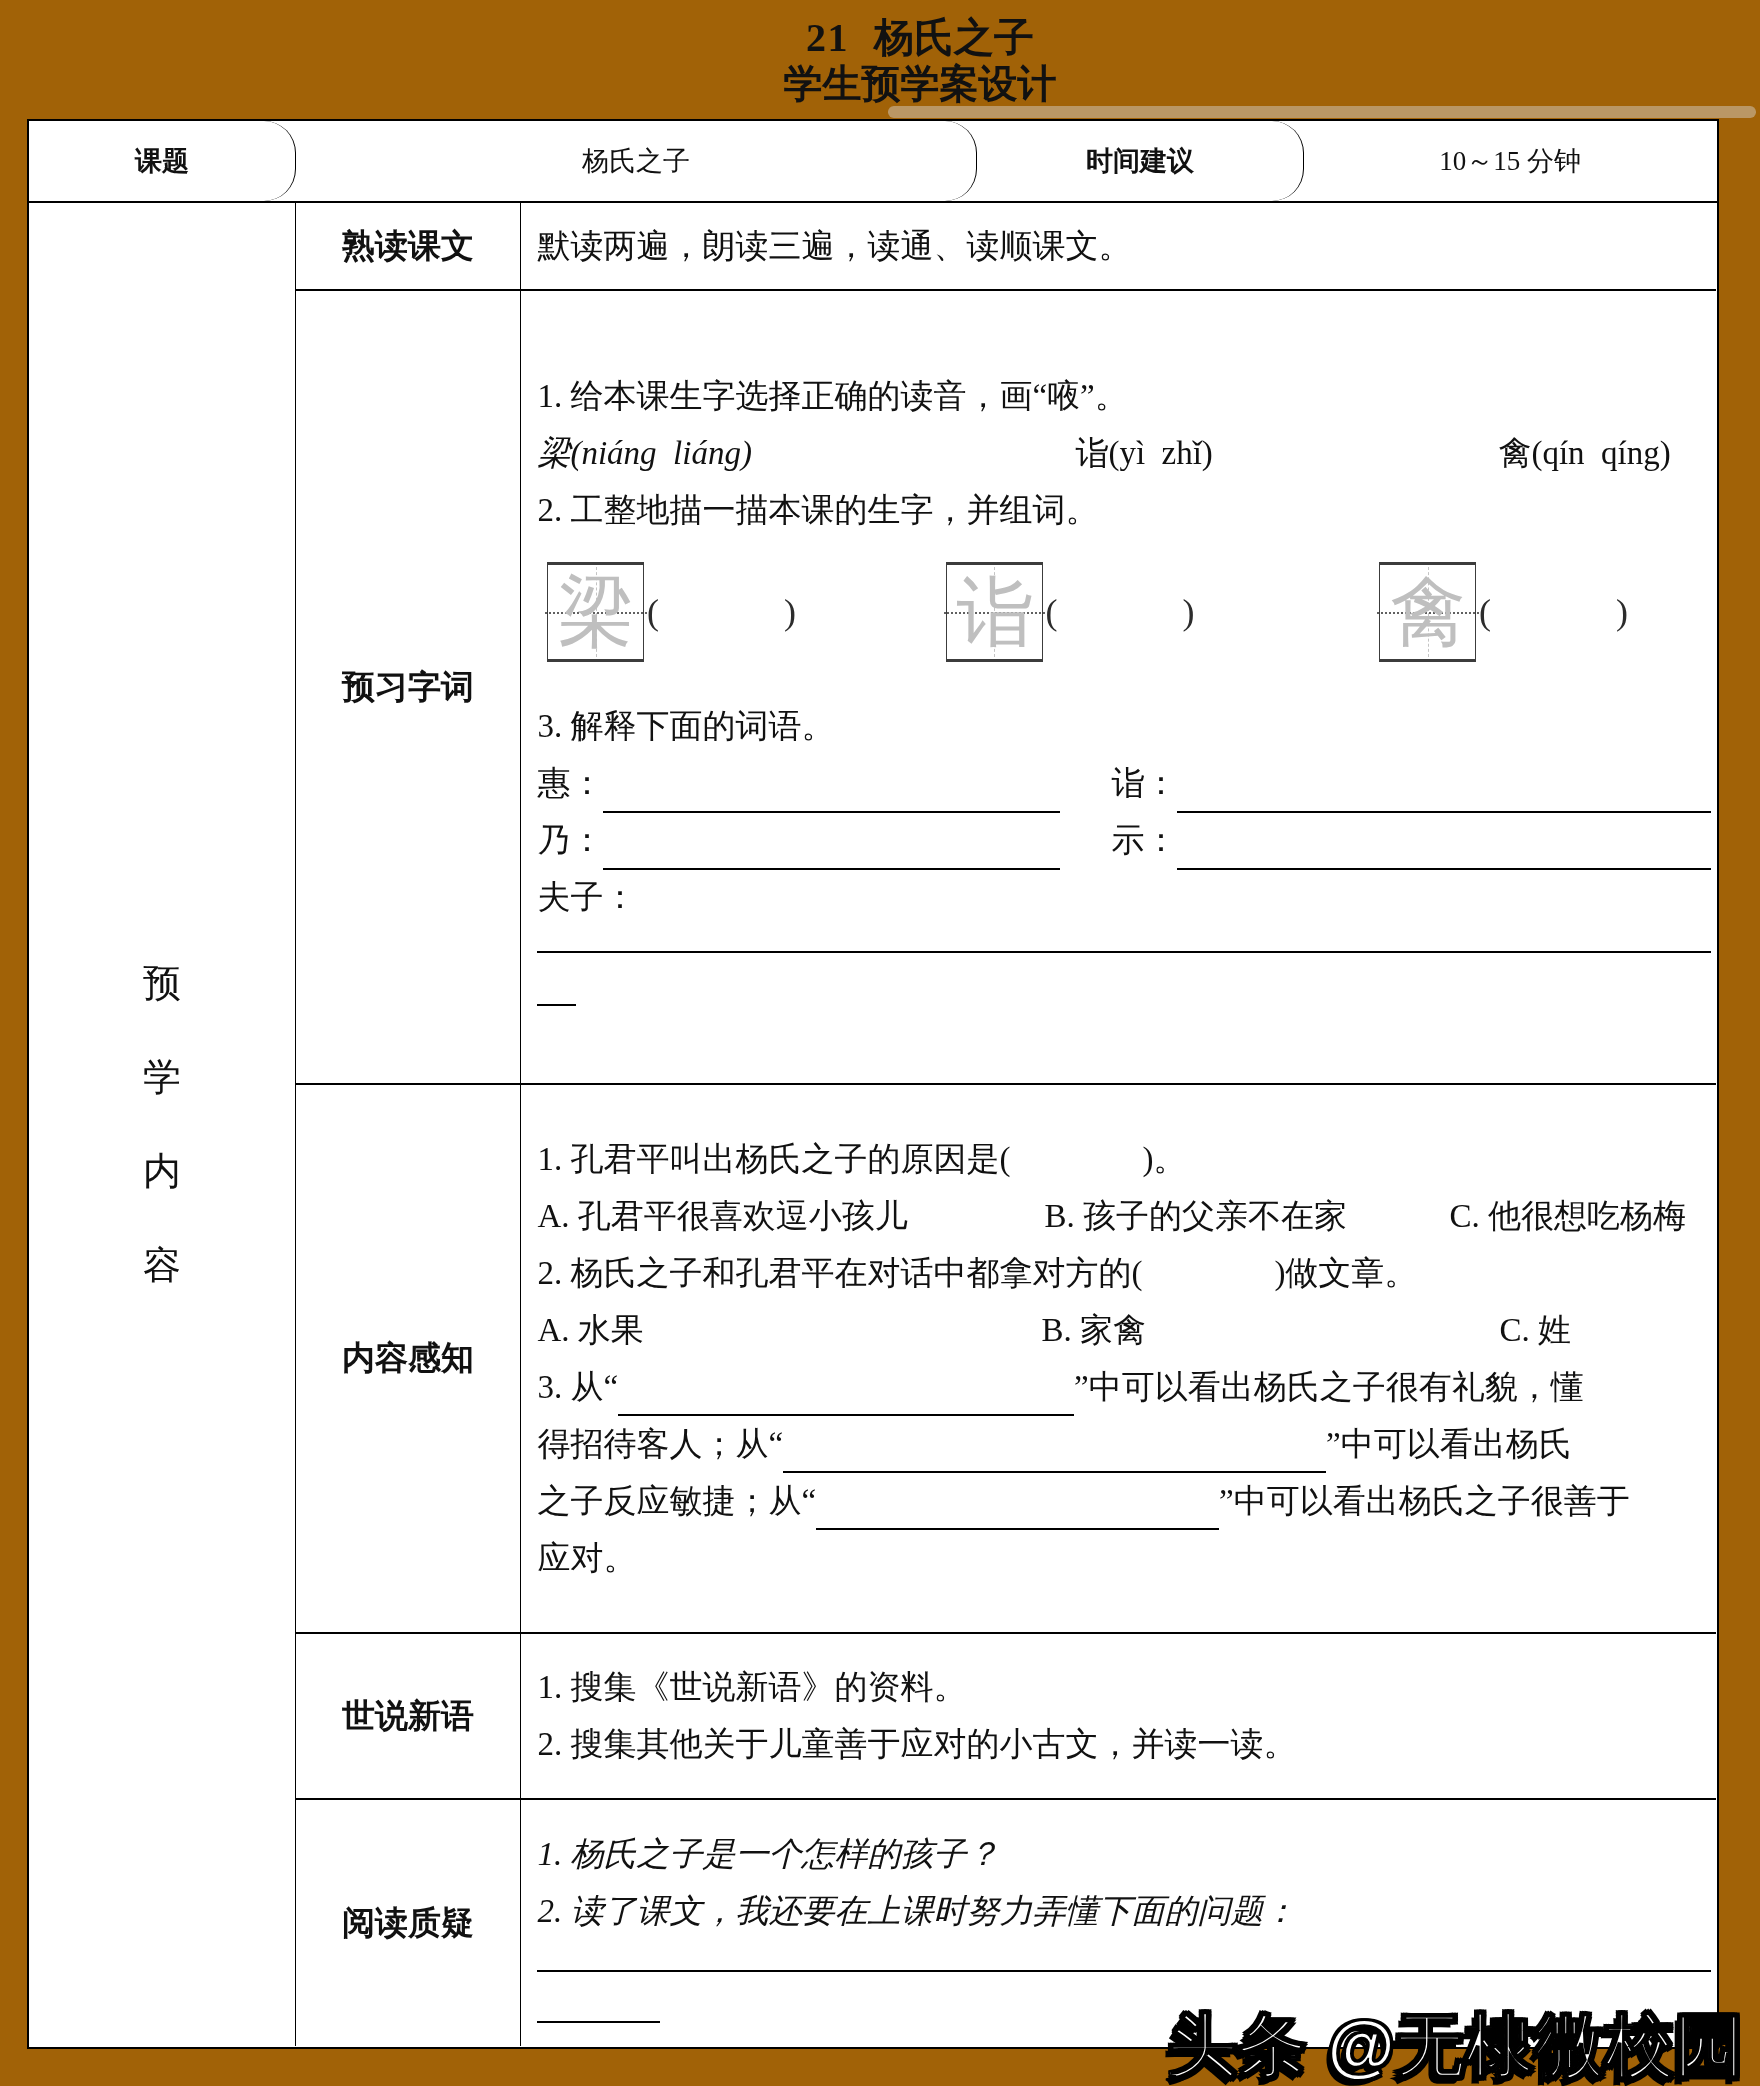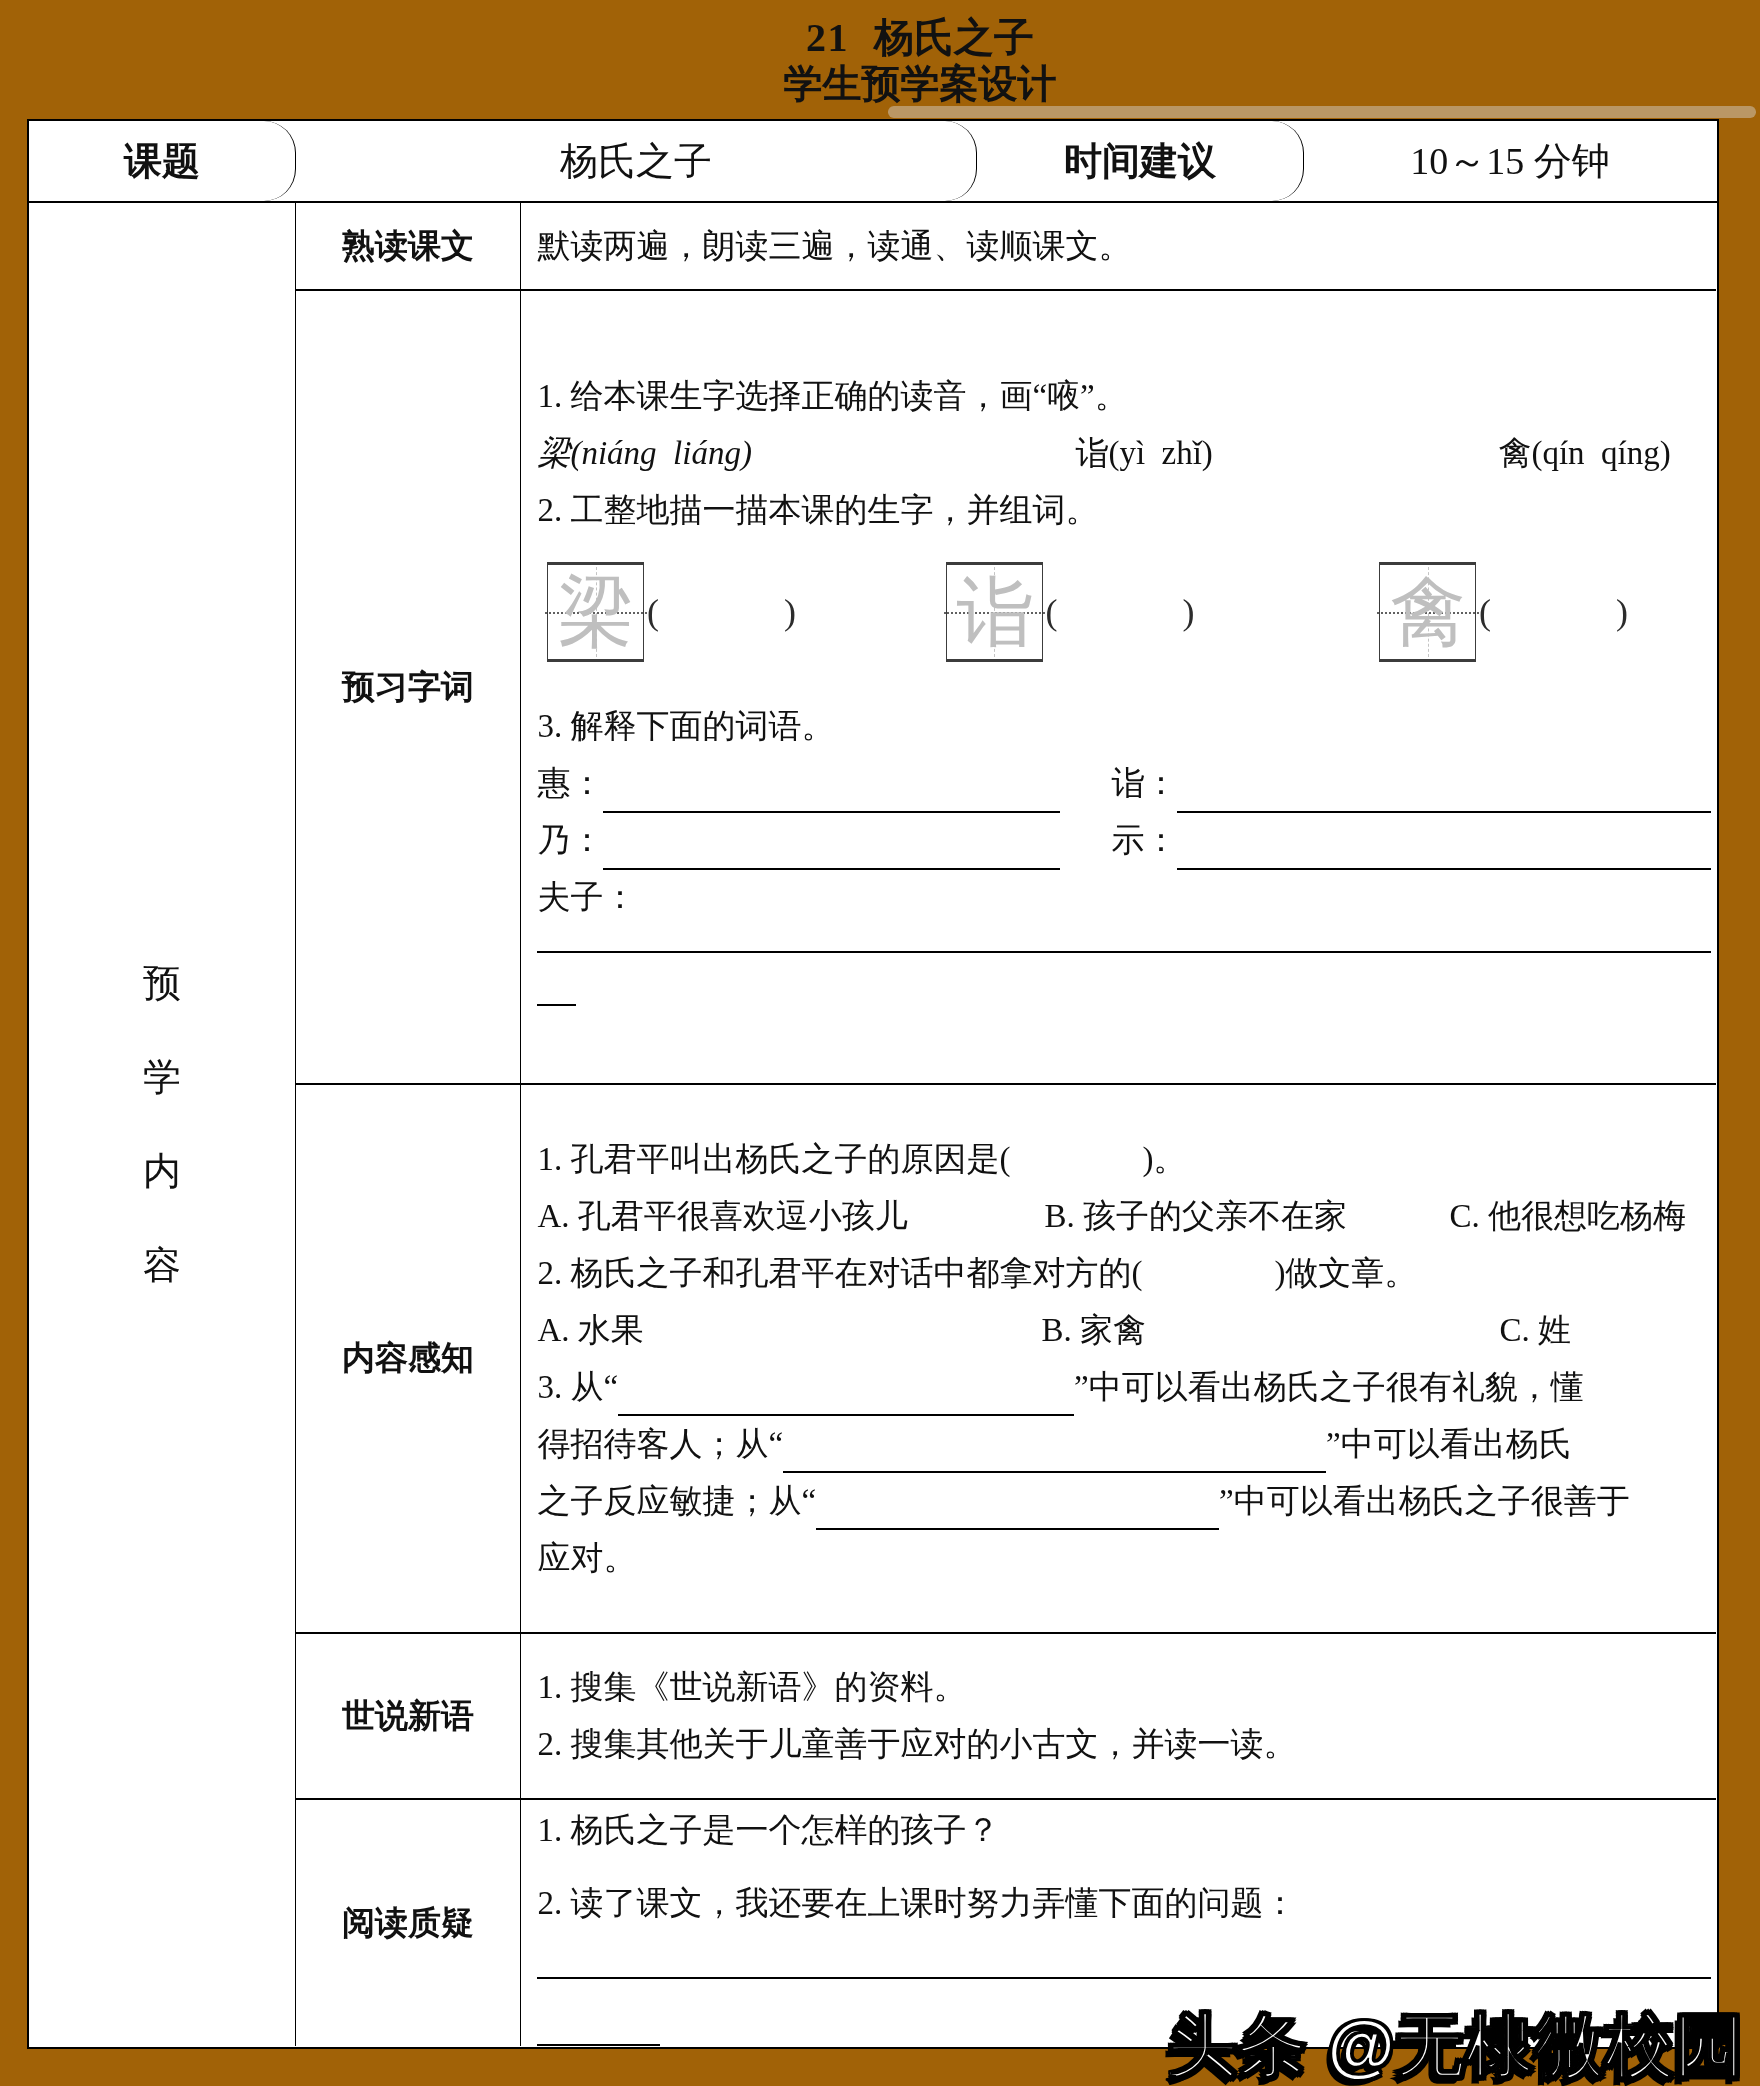--- a/index.html
+++ b/index.html
@@ -47,21 +47,21 @@
     height: 82px;
     border-bottom: 2.5px solid #000;
   }
   .body-grid {
     display: grid;
     grid-template-columns: 267px 225px 1195px;
     grid-template-rows: 88px 794px 549px 166px 246px;
     height: 1843px;
   }
   .cell { display: flex; align-items: center; justify-content: center; }
-  .hcell { font-size: 38px; border-radius: 32px; }
+  .hcell { font-size: 27px; border-radius: 32px; }
   .hlabel { font-family: "Liberation Sans", "DejaVu Sans", sans-serif; font-weight: 700; }
   .br { border-right: 1.6px solid #000; }
   .bb { border-bottom: 2.5px solid #000; }
   .side-cell {
     grid-row: 1 / span 5; grid-column: 1;
     display: flex; flex-direction: column; align-items: center; justify-content: center;
     gap: 43px;
     font-family: "Liberation Sans", "DejaVu Sans", sans-serif;
     font-size: 38px;
     border-right: 1.6px solid #000;
@@ -118,21 +118,21 @@
   .words-short { margin-top: 51px; width: 39px; border-bottom: 2.5px solid #000; height: 0; }
   
   .opt-row .qa1 { display: inline-block; width: 507px; }
   .opt-row .qb1 { display: inline-block; width: 405px; }
   .opt-row .qa2 { display: inline-block; width: 504px; }
   .opt-row .qb2 { display: inline-block; width: 458px; }
   .q3-blank-a { width: 456px; }
   .q3-blank-b { width: 543px; }
   .q3-blank-c { width: 403px; }
   
-  .quest-cell { justify-content: space-between; padding-top: 2px; }
+  .quest-cell { justify-content: center; padding-top: 2px; font-style: italic; }
   .quest-rule { margin-top: 30px; }
   .quest-short { margin-top: 49px; width: 123px; border-bottom: 2.5px solid #000; height: 0; }
   
   .watermark {
     position: absolute; top: 2000px; right: 16.4px;
     font-family: "Liberation Sans", "DejaVu Sans", sans-serif;
     font-weight: 700; font-size: 69px; letter-spacing: 0.8px;
     color: #ffffff;
     -webkit-text-stroke: 1.6px #000;
     text-shadow:

